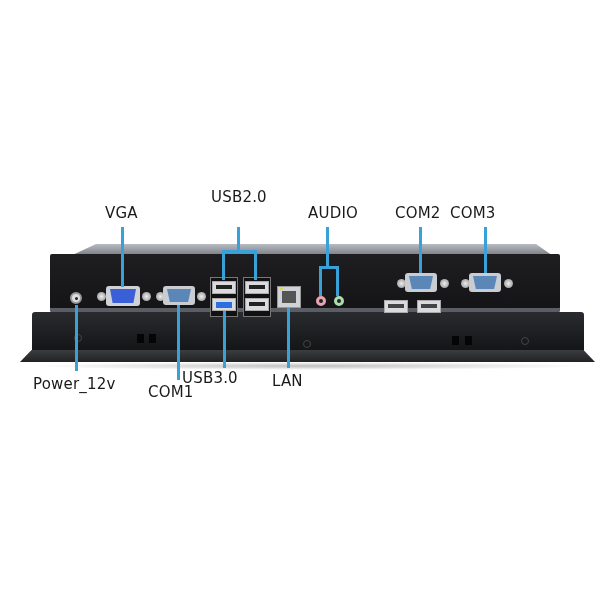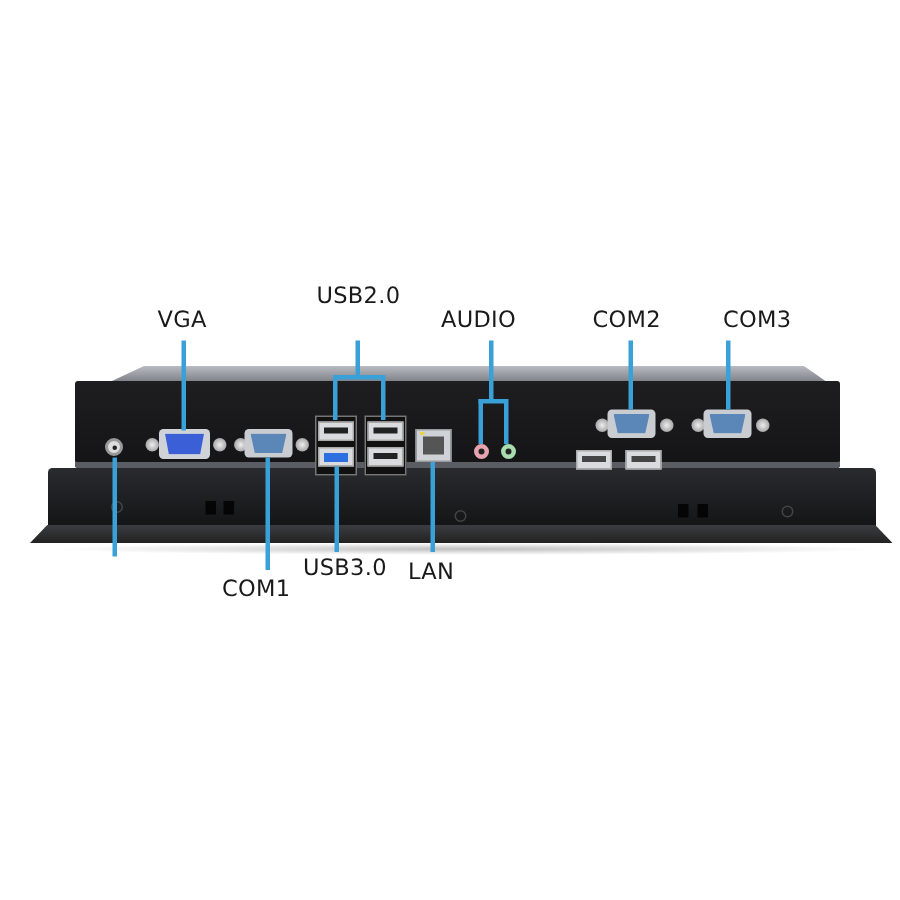--- a/index.html
+++ b/index.html
@@ -121,20 +121,21 @@
   <div class="line" style="left:419px;top:227px;width:3px;height:46px"></div>
   <div class="line" style="left:484px;top:227px;width:3px;height:46px"></div>
 
   <div class="line" style="left:75px;top:305px;width:3px;height:66px"></div>
   <div class="line" style="left:177px;top:305px;width:3px;height:75px"></div>
   <div class="line" style="left:223px;top:311px;width:3px;height:57px"></div>
   <div class="line" style="left:287px;top:308px;width:3px;height:60px"></div>
 
   <div class="label" style="left:105px;top:204px">VGA</div>
   <div class="label" style="left:211px;top:188px">USB2.0</div>
-  <div class="label" style="left:294px;top:204px">AUDIO</div>
+  <div class="label" style="left:308px;top:204px">AUDIO</div>
   <div class="label" style="left:395px;top:204px">COM2</div>
-  <div class="label" style="left:482px;top:204px">COM3</div>
+  <div class="label" style="left:450px;top:204px">COM3</div>
 
+  <div class="label" style="left:33px;top:375px">Power_12v</div>
   <div class="label" style="left:148px;top:383px">COM1</div>
-  <div class="label" style="left:202px;top:369px">USB3.0</div>
+  <div class="label" style="left:182px;top:369px">USB3.0</div>
   <div class="label" style="left:272px;top:372px">LAN</div>
 </div>
 
 </body></html>

